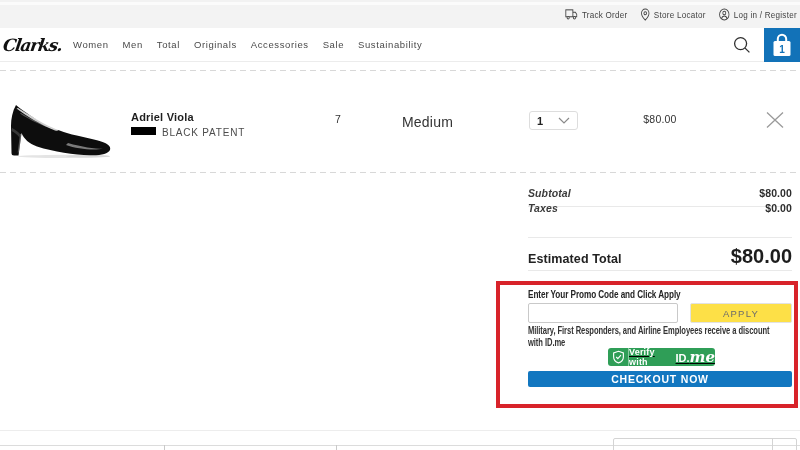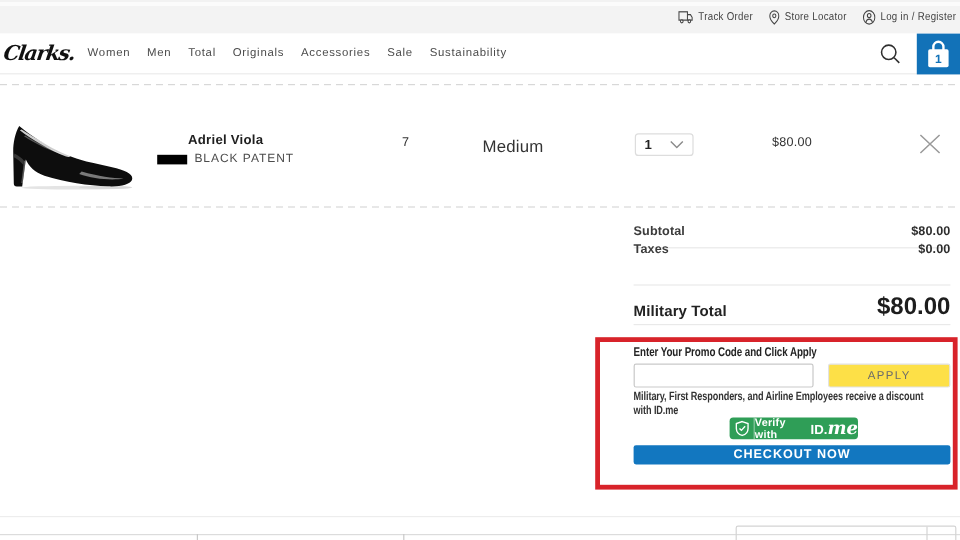--- a/index.html
+++ b/index.html
@@ -30,22 +30,22 @@
     display:flex; align-items:center; justify-content:center; cursor:pointer; }
   .bag-btn { position:absolute; left:764px; top:0; width:36px; height:34px;
     display:flex; align-items:center; justify-content:center; cursor:pointer; }
 
   
   .dash { position:absolute; left:0; width:800px; height:1px;
     background:repeating-linear-gradient(90deg,#d8d8d8 0 6px, transparent 6px 10px); }
   .dash.top { top:70px; } .dash.bottom { top:172px; }
   .shoe { position:absolute; left:8px; top:103px; }
   .item-info { position:absolute; left:131px; top:111px; }
-  .item-name { font-size:11px; font-weight:600; color:#1f1f1f; letter-spacing:.2px;text-align:center; }
-  .item-color { display:flex; align-items:center; margin-top:4px; }
+  .item-name { font-size:11px; font-weight:600; color:#1f1f1f; letter-spacing:.2px; }
+  .item-color { display:flex; margin-top:4px; }
   .swatch { width:25px; height:8px; background:#000; }
   .color-label { margin-left:6px; font-size:10px; color:#4c4c4c; letter-spacing:.8px; }
   .col-size { position:absolute; left:318px; top:113px; width:40px; text-align:center;
     font-size:10.5px; color:#333; }
   .col-width { position:absolute; left:402px; top:114px; width:64px; 
     font-size:14px; color:#333; letter-spacing:.2px; }
   .qty { position:absolute; left:529px; top:111px; width:49px; height:19px; background:#fff;
     border:1px solid #ddd; border-radius:3px; display:flex; align-items:center;
     cursor:pointer; }
   .qty-val { font-size:11px; font-weight:700; color:#222; margin-left:7px; flex:1; }
@@ -53,42 +53,42 @@
   .col-price { position:absolute; left:628px; top:113px; width:64px; text-align:center;
     font-size:10.5px; color:#333; letter-spacing:.2px; }
   .remove-btn { position:absolute; left:765px; top:111px; width:20px; height:18px; cursor:pointer; }
 
   
   .summary { position:absolute; left:528px; top:172px; width:264px; }
   .srow { display:flex; justify-content:space-between; align-items:flex-end;
     border-bottom:1px solid #e9e9e9; }
   .srow.r1 { height:35px; padding-bottom:7px; } .srow.r2 { height:31px; padding-bottom:23px; }
   .srow.r3 { height:33px; padding-bottom:4px; }
-  .slabel { font-size:10.5px; font-weight:700; color:#3c3c3c; letter-spacing:.1px; }
+  .slabel { font-size:10.5px; font-weight:700; color:#3c3c3c; letter-spacing:.1px;font-style:italic; }
   .svalue { font-size:10.5px; font-weight:700; color:#2e2e2e; letter-spacing:.1px; }
   .tlabel { font-size:12.5px; font-weight:700; color:#222; letter-spacing:.1px; }
   .tvalue { font-size:20px; font-weight:600; color:#1d1d1d; letter-spacing:0; line-height:20px; }
 
   
   .promo { position:absolute; left:528px; top:281px; width:264px; }
   .promo-label { position:absolute; left:0; top:7px; font-size:10.5px; font-weight:700;
     color:#242424; letter-spacing:-.1px; white-space:nowrap; transform:scaleX(.78);
     transform-origin:0 0; }
   .promo-input { position:absolute; left:0; top:22px; width:150px; height:20px;
     border:1px solid #c9c9c9; border-radius:2px; background:#fff; font-size:11px;
     padding:0 6px; color:#333; outline:none; }
   .apply-btn { position:absolute; left:162px; top:22px; width:102px; height:20px;
     border:1px solid #e2e2e2; border-radius:2px; background:#fde047; font-size:9.5px;
     color:#6b6b6b; letter-spacing:1.2px; display:flex; align-items:center;
     justify-content:center; cursor:pointer; font-family:"Liberation Sans", sans-serif; }
   .promo-note { position:absolute; left:0; top:44px; width:330px; font-size:10px;
     font-weight:700; color:#333; line-height:11.5px; letter-spacing:-.1px;
     transform:scaleX(.76); transform-origin:0 0; }
   .idme-btn { position:absolute; left:80px; top:67px; width:107px; height:18px;
-    border-radius:3px; display:flex; align-items:stretch; cursor:pointer; overflow:hidden; }
+    border-radius:3px; display:flex; align-items:stretch; cursor:pointer; overflow:hidden;text-decoration:underline; }
   .idme-icon { width:21px; display:flex; align-items:center; justify-content:center;
     border-right:1px solid rgba(255,255,255,.45); }
   .idme-text { flex:1; display:flex; align-items:center; justify-content:center;
     color:#fff; font-size:9px; font-weight:700; letter-spacing:.2px; gap:3px; }
   .idme-brand { font-size:11px; font-weight:700; letter-spacing:0; }
   .idme-brand i { font-family:"DejaVu Serif", serif; font-weight:600; font-size:15px; }
   .checkout-btn { position:absolute; left:0; top:90px; width:264px; height:16px;
     border-radius:2px; display:flex; align-items:center; justify-content:center;
     color:#fff; font-size:10.5px; font-weight:700; letter-spacing:.8px; cursor:pointer; }
 
@@ -219,21 +219,21 @@
   <div class="summary">
     <div class="srow r1">
       <span class="slabel">Subtotal</span>
       <span class="svalue">$80.00</span>
     </div>
     <div class="srow r2">
       <span class="slabel">Taxes</span>
       <span class="svalue">$0.00</span>
     </div>
     <div class="srow r3">
-      <span class="tlabel">Military Total</span>
+      <span class="tlabel">Estimated Total</span>
       <span class="tvalue">$80.00</span>
     </div>
   </div>
 
   <div class="promo">
     <div class="promo-label">Enter Your Promo Code and Click Apply</div>
     <input class="promo-input" type="text" value="" style="">
     <div class="apply-btn">APPLY</div>
     <div class="promo-note">Military, First Responders, and Airline Employees receive a discount with ID.me</div>
     <div class="idme-btn" style="background:#2f9e57">

